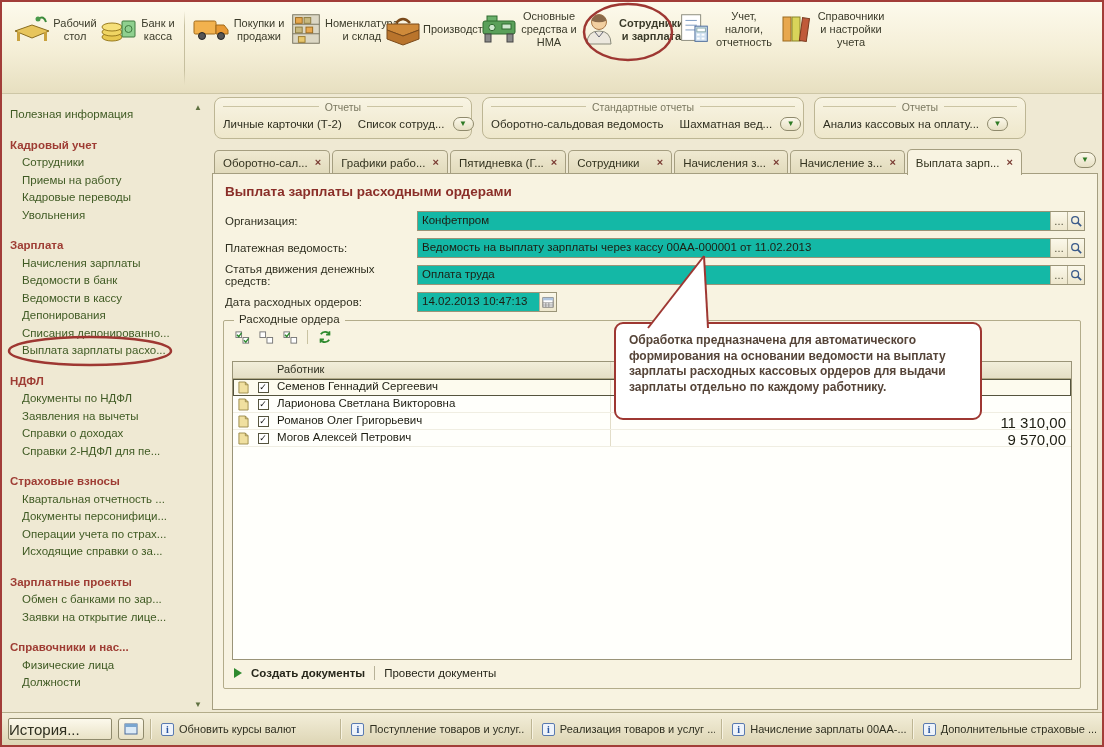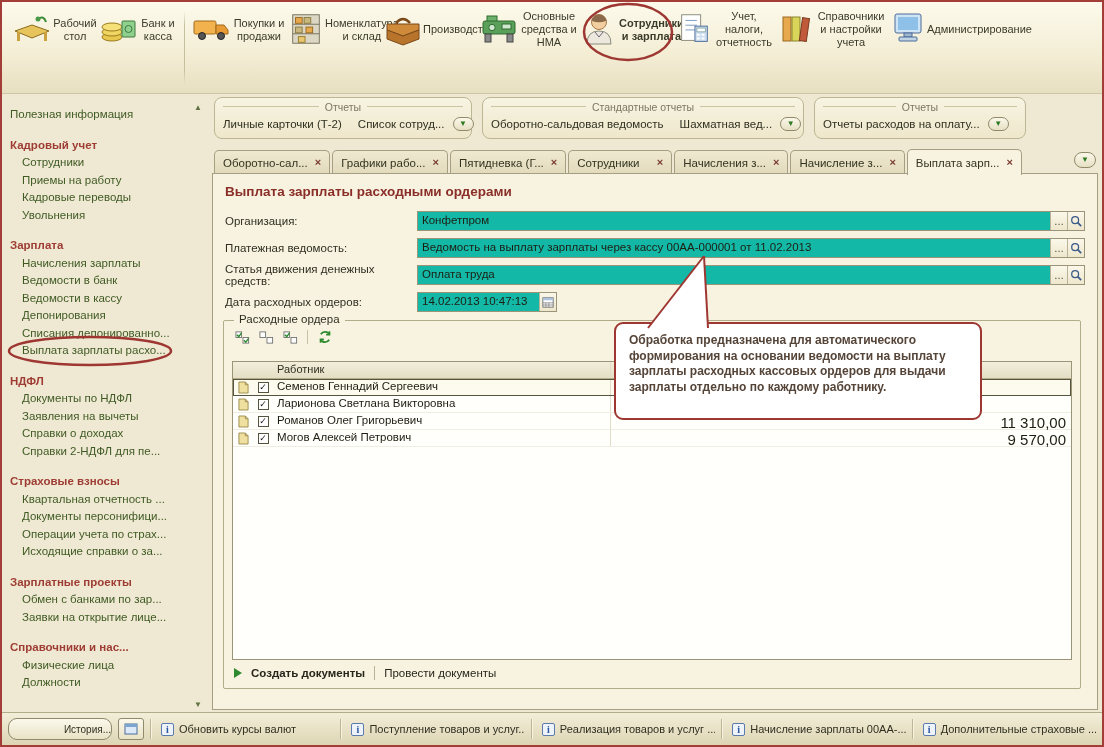--- a/index.html
+++ b/index.html
@@ -84,23 +84,23 @@
   
   .callout { position:absolute; left:612px; top:320px; width:368px; height:98px; background:#ffffff;
     border:2px solid #9e3732; border-radius:9px; padding:9px 13px; z-index:8;
     font-size:12px; font-weight:bold; color:#554438; line-height:15.5px; }
   .anno-svg { position:absolute; left:0; top:0; width:1104px; height:747px; z-index:9; pointer-events:none; }
 
   
   .statusbar { position:absolute; left:0; right:0; bottom:0; height:33px;
     background:linear-gradient(#f3eed9,#ddd5b4); border-top:1px solid #b3ac8a;
     display:flex; align-items:center; padding:0 6px; gap:6px; z-index:4; }
-  .hist-btn { height:22px; width:104px; min-width:104px; border:1px solid #8f8a6c; border-radius:9px;
-    background:linear-gradient(#fcf9ec,#e9e2c6); font-size:10px; color:#2f2f20;
-    display:flex; align-items:center; justify-content:flex-end; cursor:pointer; }
+  .hist-btn { height:22px; width:104px; min-width:104px; border:1px solid #8f8a6c; border-radius:2px;
+    background:linear-gradient(#fcf9ec,#e9e2c6); font-size:15px; color:#2f2f20;
+    display:flex; align-items:center; justify-content:flex-start; cursor:pointer; }
   .sb-iconbtn { width:26px; height:22px; min-width:26px; border:1px solid #8f8a6c; border-radius:3px;
     background:linear-gradient(#fcf9ec,#e9e2c6); display:flex; align-items:center; justify-content:center; cursor:pointer; }
   .sb-sep { width:0; height:20px; border-left:1px solid #bdb593; border-right:1px solid #f7f3e2; }
   .sb-task { flex:1; max-width:196px; display:flex; align-items:center; gap:5px; font-size:11px; color:#2f2f20;
     overflow:hidden; white-space:nowrap; padding:0 3px; cursor:pointer; }
   .info-ic { width:13px; height:13px; min-width:13px; background:#eef3fa; border:1px solid #5a7ab0; color:#2a55a0;
     font-weight:bold; font-size:10px; border-radius:2px; display:flex; align-items:center; justify-content:center;
     font-family:"Liberation Serif",serif; }
 </style>
 </head>
@@ -214,31 +214,20 @@
     <div class="rb-item" style="width:112px">
       <span class="rb-icon">
         <svg width="40" height="38" viewBox="0 0 40 36">
             <rect x="8" y="6" width="8" height="24" fill="#e8a84e" stroke="#9a6a1e"></rect>
             <rect x="17" y="6" width="8" height="24" fill="#d9d45a" stroke="#8a852a"></rect>
             <rect x="26" y="7" width="7" height="23" fill="#c05a3a" stroke="#7a3a1e" transform="rotate(8 29 18)"></rect>
           </svg>
       </span>
       <span class="rb-label">Справочники и настройки учета</span>
     </div>
-    <div class="rb-item" style="width:130px">
-      <span class="rb-icon">
-        <svg width="40" height="38" viewBox="0 0 40 36">
-            <rect x="8" y="3" width="26" height="19" rx="2" fill="#cfe4f4" stroke="#4a6a9a"></rect>
-            <rect x="11" y="6" width="20" height="13" fill="#8fc0e8"></rect>
-            <rect x="17" y="22" width="8" height="4" fill="#a0b8cc" stroke="#4a6a9a"></rect>
-            <rect x="12" y="26" width="18" height="4" rx="1" fill="#c0d4e4" stroke="#4a6a9a"></rect>
-          </svg>
-      </span>
-      <span class="rb-label">Администрирование</span>
-    </div>
   </div>
 
   <div class="panels-row">
     <div class="panel" style="width:258px">
       <div class="panel-title">Отчеты</div>
       <div class="panel-items">
         <span class="panel-item">Личные карточки (Т-2)</span>
         <span class="panel-sep"></span>
         <span class="panel-item">Список сотруд...</span>
         <span class="drop-btn">
@@ -253,21 +242,21 @@
         <span class="panel-sep"></span>
         <span class="panel-item">Шахматная вед...</span>
         <span class="drop-btn">
             <span>▼</span>
           </span>
       </div>
     </div>
     <div class="panel" style="width:212px">
       <div class="panel-title">Отчеты</div>
       <div class="panel-items">
-        <span class="panel-item">Отчеты расходов на оплату...</span>
+        <span class="panel-item">Анализ кассовых на оплату...</span>
         <span class="drop-btn">
             <span>▼</span>
           </span>
       </div>
     </div>
   </div>
 
   <div class="sidebar">
     <span class="side-top-link">Полезная информация</span>
 

